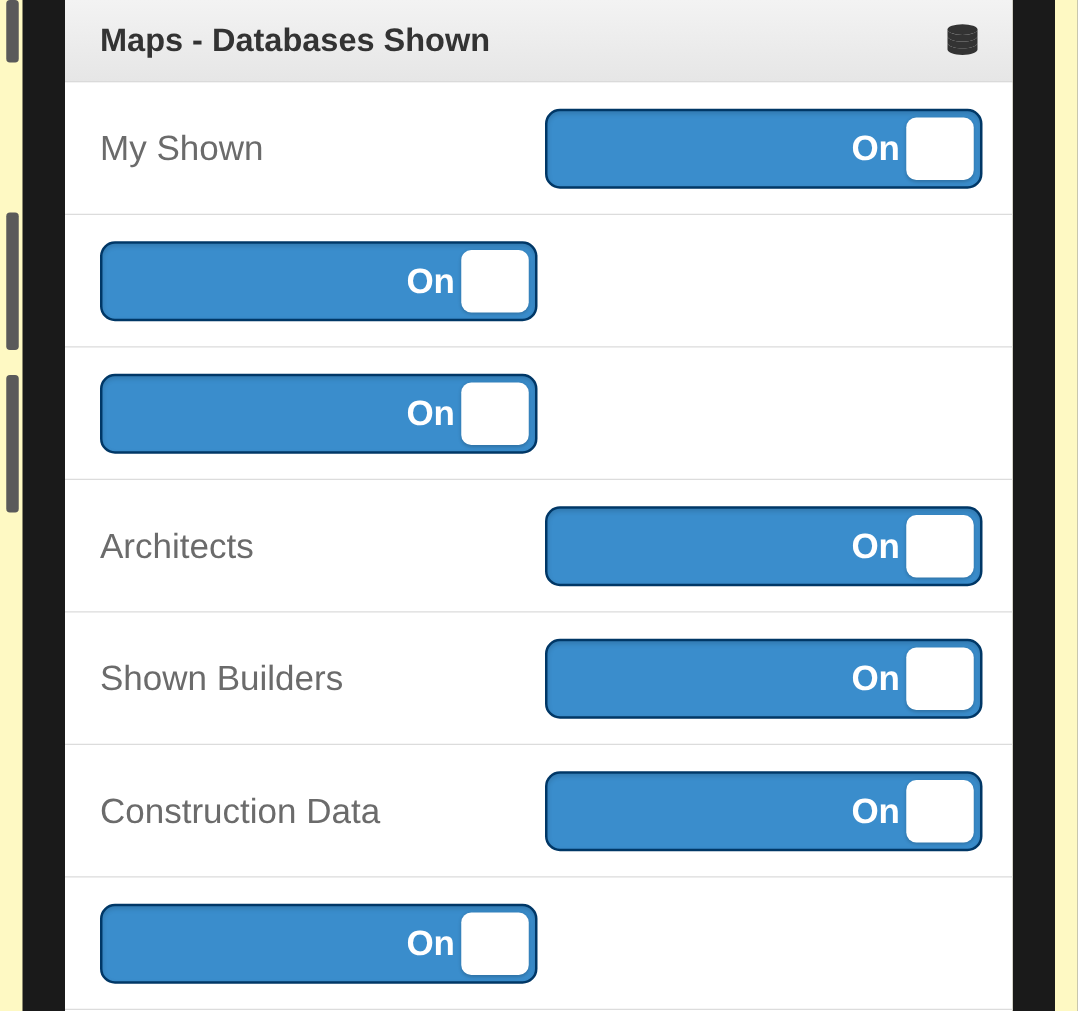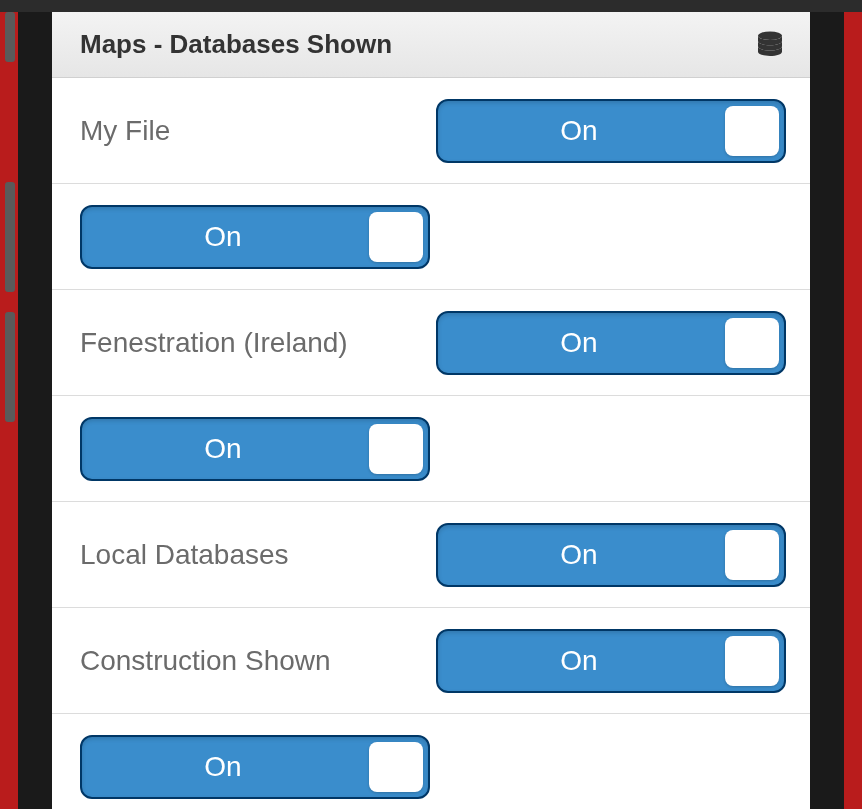--- a/index.html
+++ b/index.html
@@ -10,22 +10,21 @@
       height: 809px;
       overflow: hidden;
       position: relative;
     }
     .device-frame {
       position: absolute;
       top: 0;
       left: 0;
       right: 0;
       bottom: 0;
-      background: #b91c1c;
-      margin-top: 12px;
+      background: #fef9c3;
     }
     .side-button {
       position: absolute;
       left: 5px;
       width: 10px;
       background: #5a5a5a;
       border-radius: 3px;
     }
     .sb1 { top: 0; height: 50px; }
     .sb2 { top: 170px; height: 110px; }
@@ -97,25 +96,25 @@
       border-radius: 12px;
       position: relative;
       cursor: pointer;
       display: flex;
       align-items: center;
       box-shadow: inset 0 2px 4px rgba(0,0,0,0.15);
     }
     .toggle-label {
       color: #fff;
       font-size: 28px;
-      font-weight: 400;
+      font-weight: 700;
       position: absolute;
       left: 0;
       right: 64px;
-      text-align: center;
+      text-align: right;
     }
     .toggle-thumb {
       position: absolute;
       right: 5px;
       top: 5px;
       width: 54px;
       height: 50px;
       background: #fff;
       border-radius: 8px;
       box-shadow: 0 1px 3px rgba(0,0,0,0.2);
@@ -141,59 +140,59 @@
           <path d="M3 5v4c0 1.77 4.03 3.2 9 3.2s9-1.43 9-3.2V5c0 1.77-4.03 3.2-9 3.2S3 6.77 3 5z"></path>
           <path d="M3 9v4c0 1.77 4.03 3.2 9 3.2s9-1.43 9-3.2V9c0 1.77-4.03 3.2-9 3.2S3 10.77 3 9z"></path>
           <path d="M3 13v4c0 1.77 4.03 3.2 9 3.2s9-1.43 9-3.2v-4c0 1.77-4.03 3.2-9 3.2S3 14.77 3 13z"></path>
         </svg>
       </div>
     </div>
 
     <div class="list">
 
       <div class="list-item">
-        <div class="item-label">My File</div>
-        <div class="toggle">
-          <span class="toggle-label">On</span>
-          <div class="toggle-thumb"></div>
-        </div>
-      </div>
-
-      <div class="list-item">
-        <div class="toggle">
-          <span class="toggle-label">On</span>
-          <div class="toggle-thumb"></div>
-        </div>
-      </div>
-
-      <div class="list-item">
-        <div class="item-label">Fenestration (Ireland)</div>
-        <div class="toggle">
-          <span class="toggle-label">On</span>
-          <div class="toggle-thumb"></div>
-        </div>
-      </div>
-
-      <div class="list-item">
-        <div class="toggle">
-          <span class="toggle-label">On</span>
-          <div class="toggle-thumb"></div>
-        </div>
-      </div>
-
-      <div class="list-item">
-        <div class="item-label">Local Databases</div>
-        <div class="toggle">
-          <span class="toggle-label">On</span>
-          <div class="toggle-thumb"></div>
-        </div>
-      </div>
-
-      <div class="list-item">
-        <div class="item-label">Construction Shown</div>
+        <div class="item-label">My Shown</div>
+        <div class="toggle">
+          <span class="toggle-label">On</span>
+          <div class="toggle-thumb"></div>
+        </div>
+      </div>
+
+      <div class="list-item">
+        <div class="toggle">
+          <span class="toggle-label">On</span>
+          <div class="toggle-thumb"></div>
+        </div>
+      </div>
+
+      <div class="list-item">
+        <div class="toggle">
+          <span class="toggle-label">On</span>
+          <div class="toggle-thumb"></div>
+        </div>
+      </div>
+
+      <div class="list-item">
+        <div class="item-label">Architects</div>
+        <div class="toggle">
+          <span class="toggle-label">On</span>
+          <div class="toggle-thumb"></div>
+        </div>
+      </div>
+
+      <div class="list-item">
+        <div class="item-label">Shown Builders</div>
+        <div class="toggle">
+          <span class="toggle-label">On</span>
+          <div class="toggle-thumb"></div>
+        </div>
+      </div>
+
+      <div class="list-item">
+        <div class="item-label">Construction Data</div>
         <div class="toggle">
           <span class="toggle-label">On</span>
           <div class="toggle-thumb"></div>
         </div>
       </div>
 
       <div class="list-item">
         <div class="toggle">
           <span class="toggle-label">On</span>
           <div class="toggle-thumb"></div>

